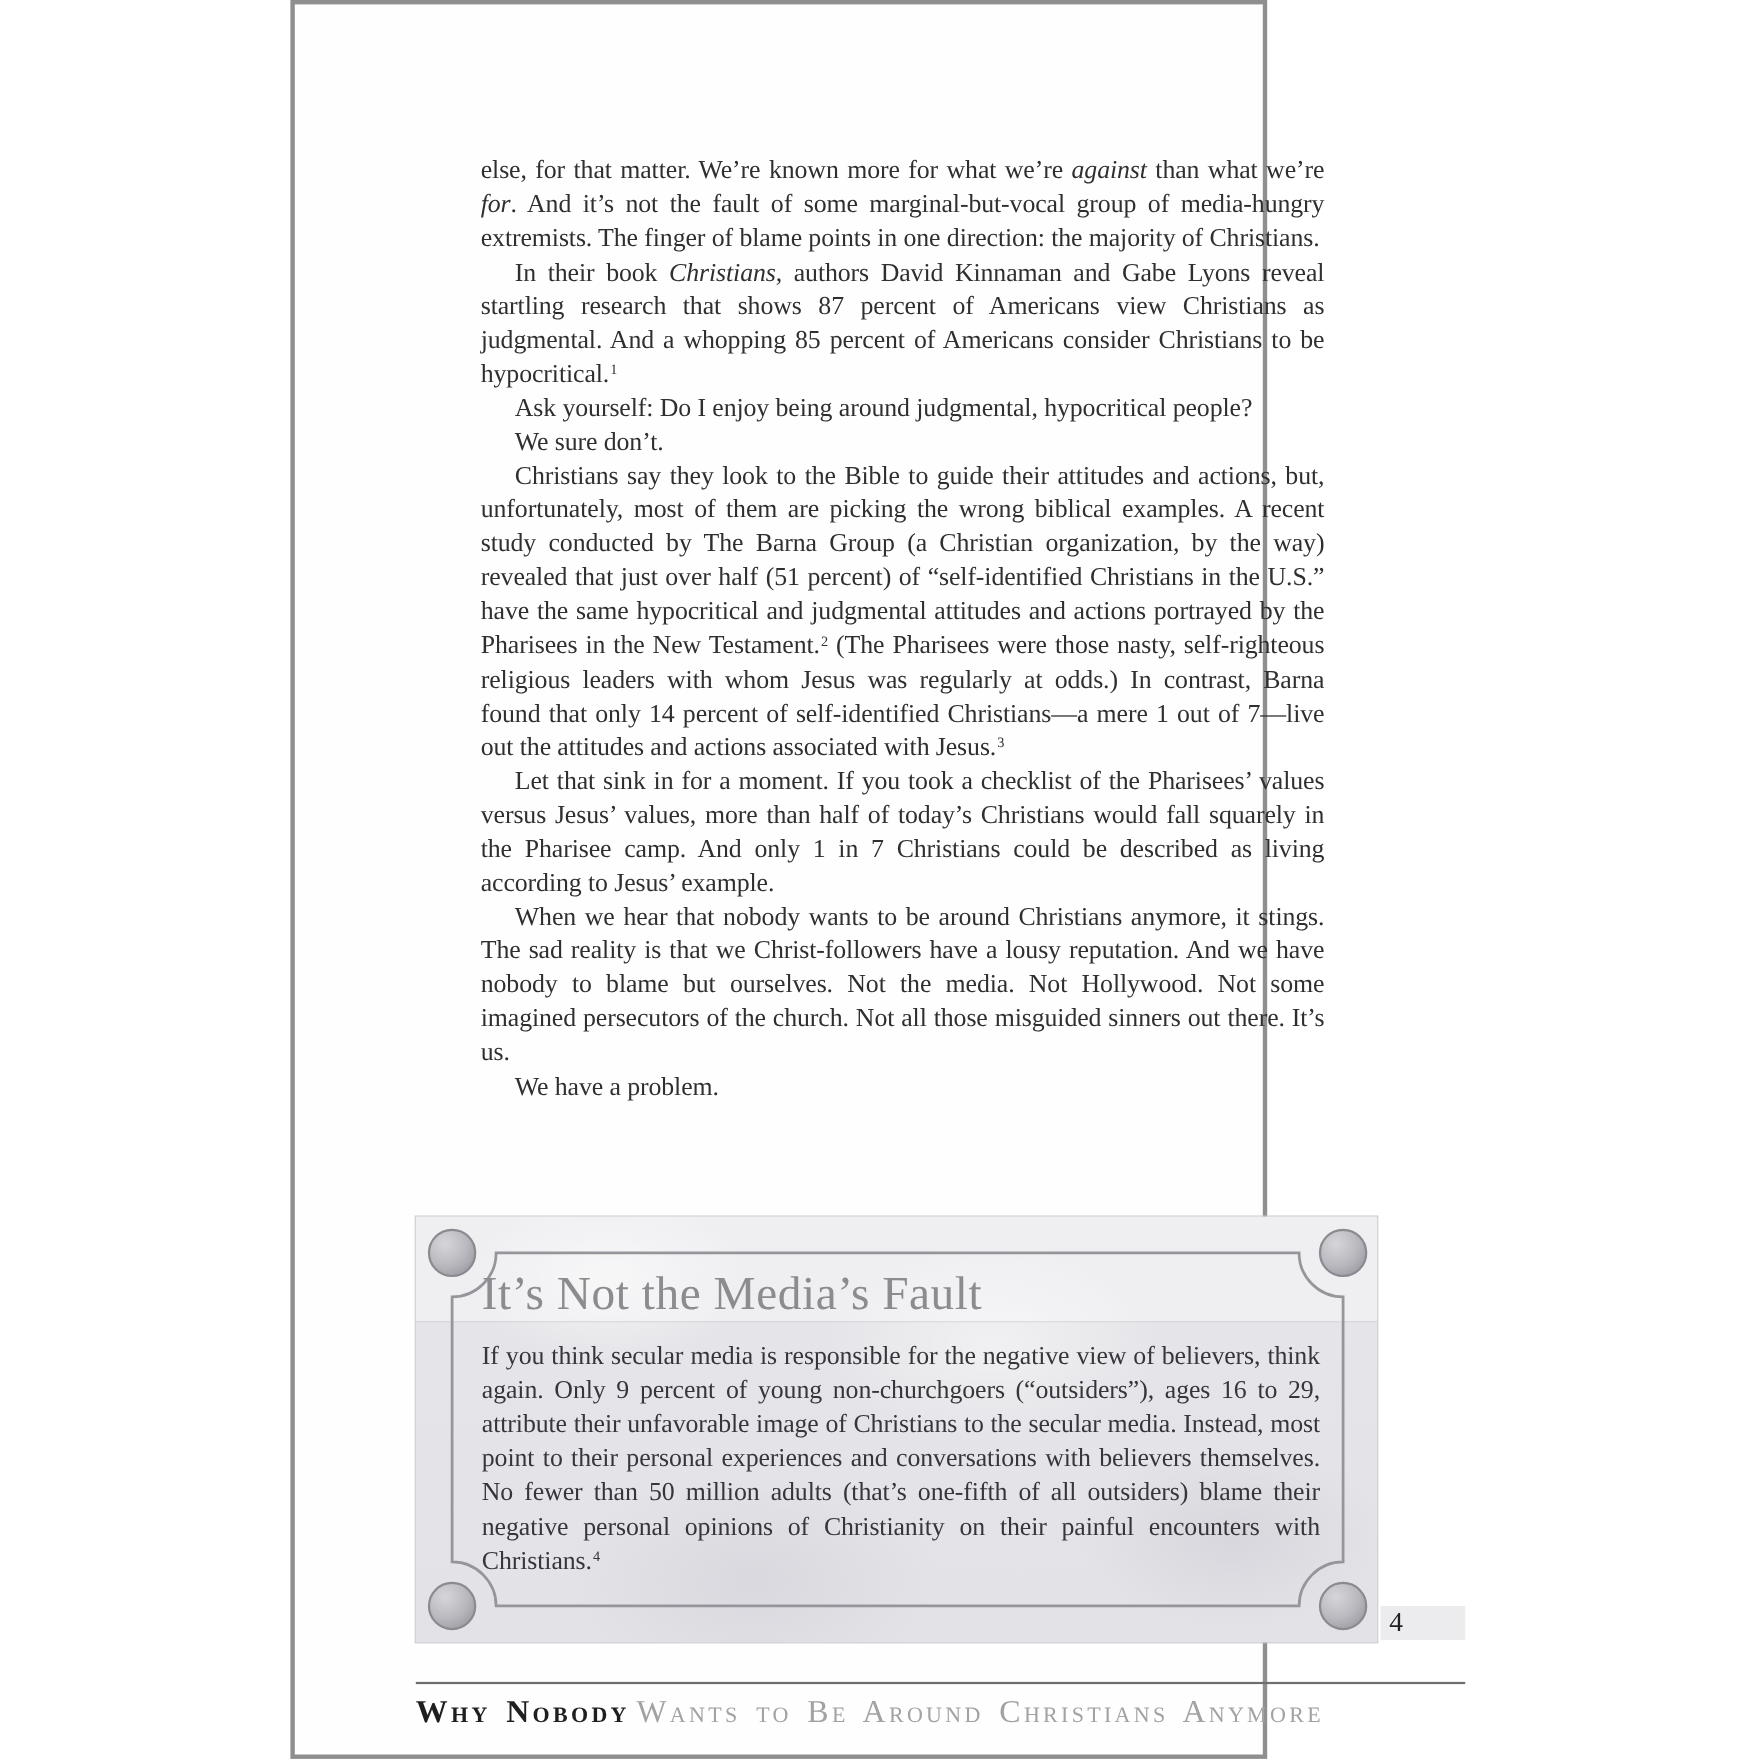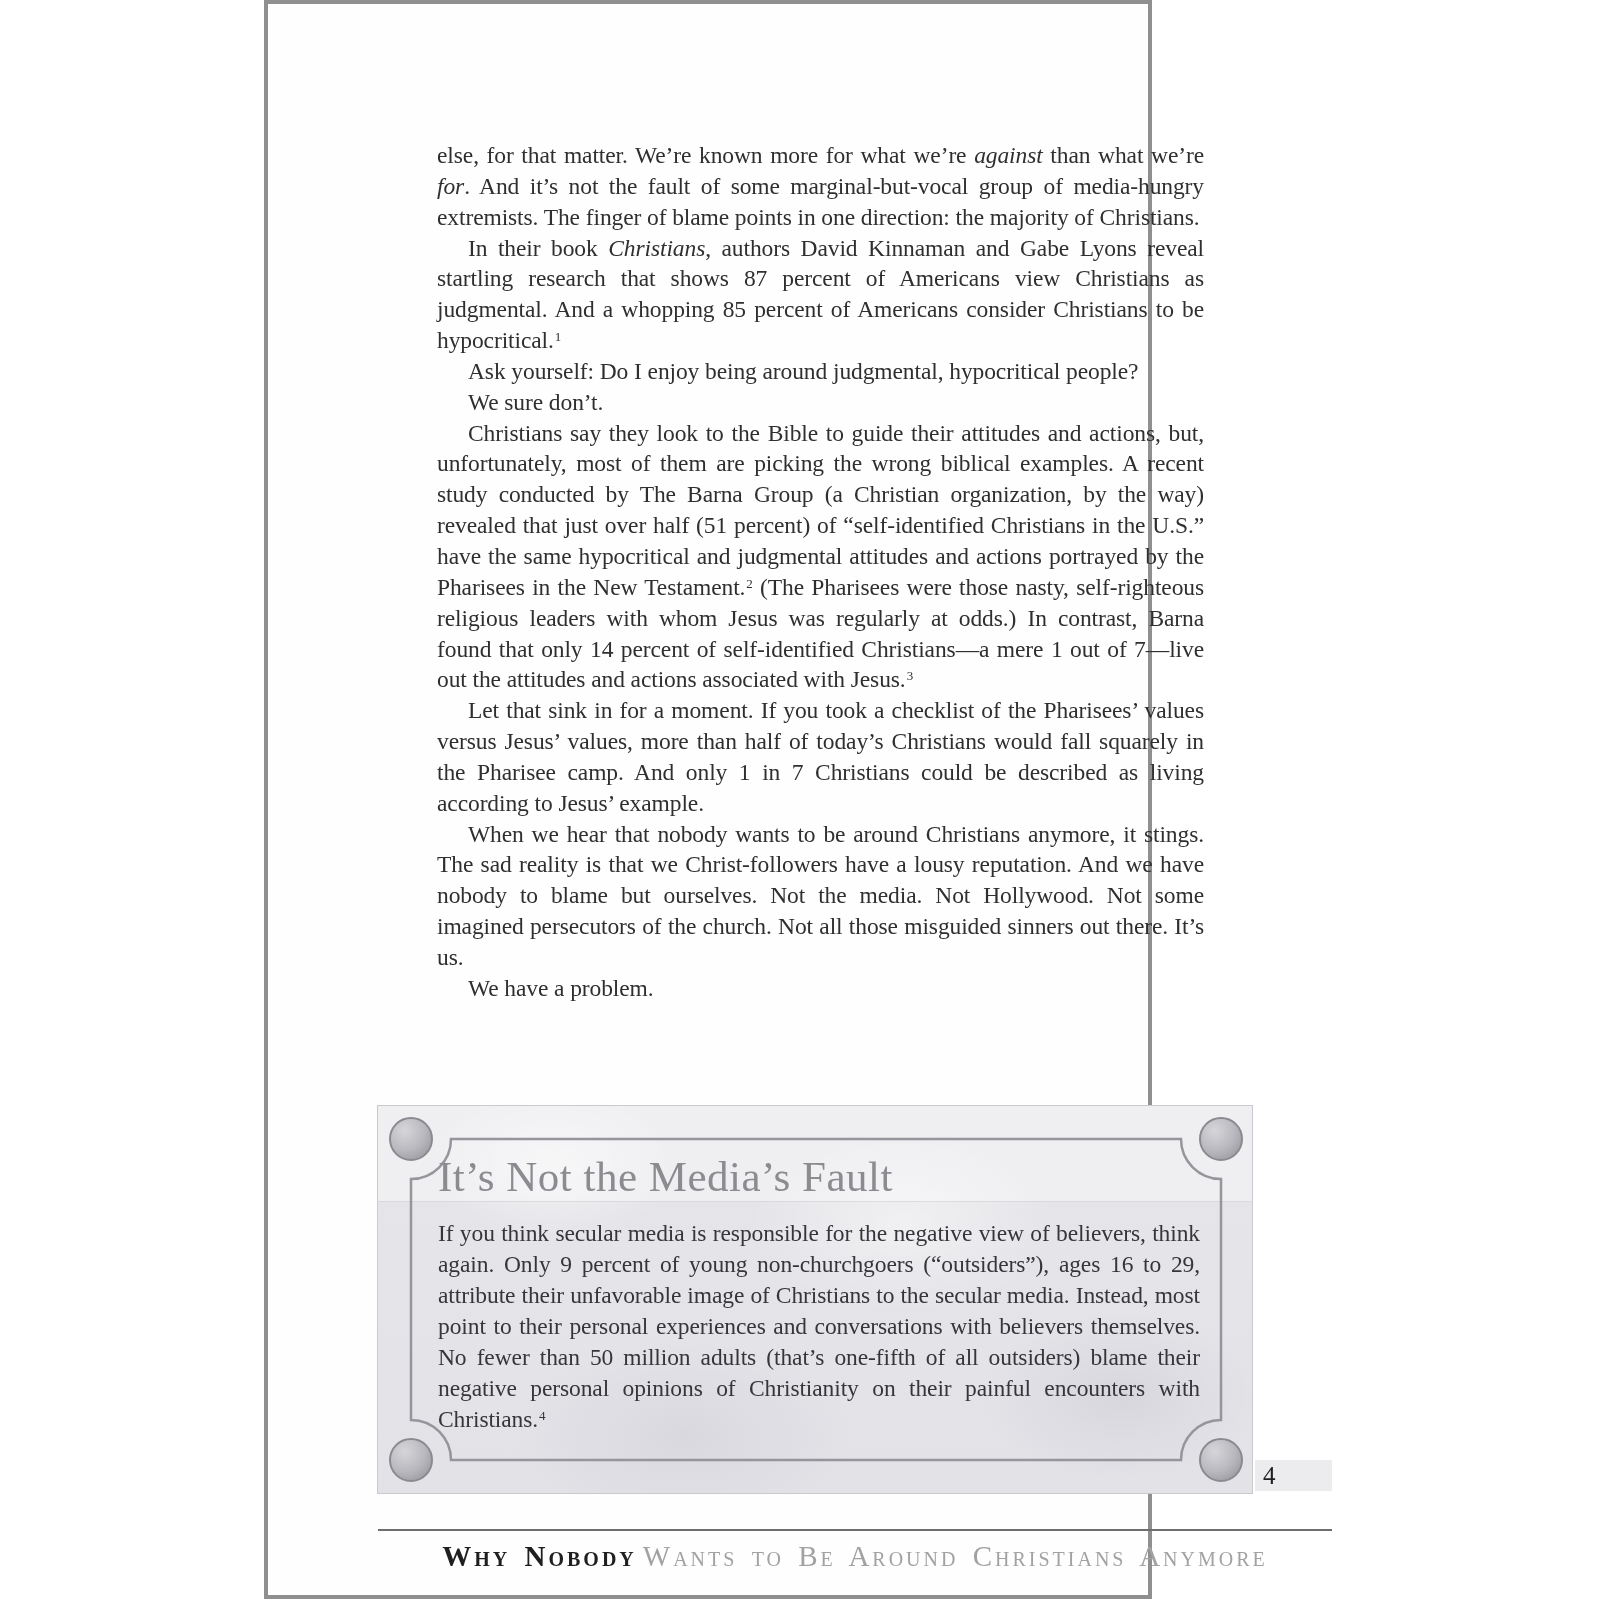--- a/index.html
+++ b/index.html
@@ -61,21 +61,21 @@
     position:absolute;left:987px;top:1456px;width:77px;height:31px;
     background:var(--band-bg);
     font-size:25px;color:#222;padding-left:8px;line-height:31px;
   }
   .footer-rule{
     position:absolute;left:110px;top:1525px;width:954px;height:2px;
     background:var(--rule);
   }
   .running-footer{
     position:absolute;left:110px;top:1536px;width:954px;
-    text-align:center;font-variant:small-caps;
+    text-align:left;font-variant:small-caps;
     font-size:29px;letter-spacing:3px;word-spacing:4px;
     color:var(--footer-rest);white-space:nowrap;
   }
   .running-footer .strong{
     font-weight:700;color:var(--footer-strong);margin-right:6px;
   }
 </style>
 </head>
 <body>
 

